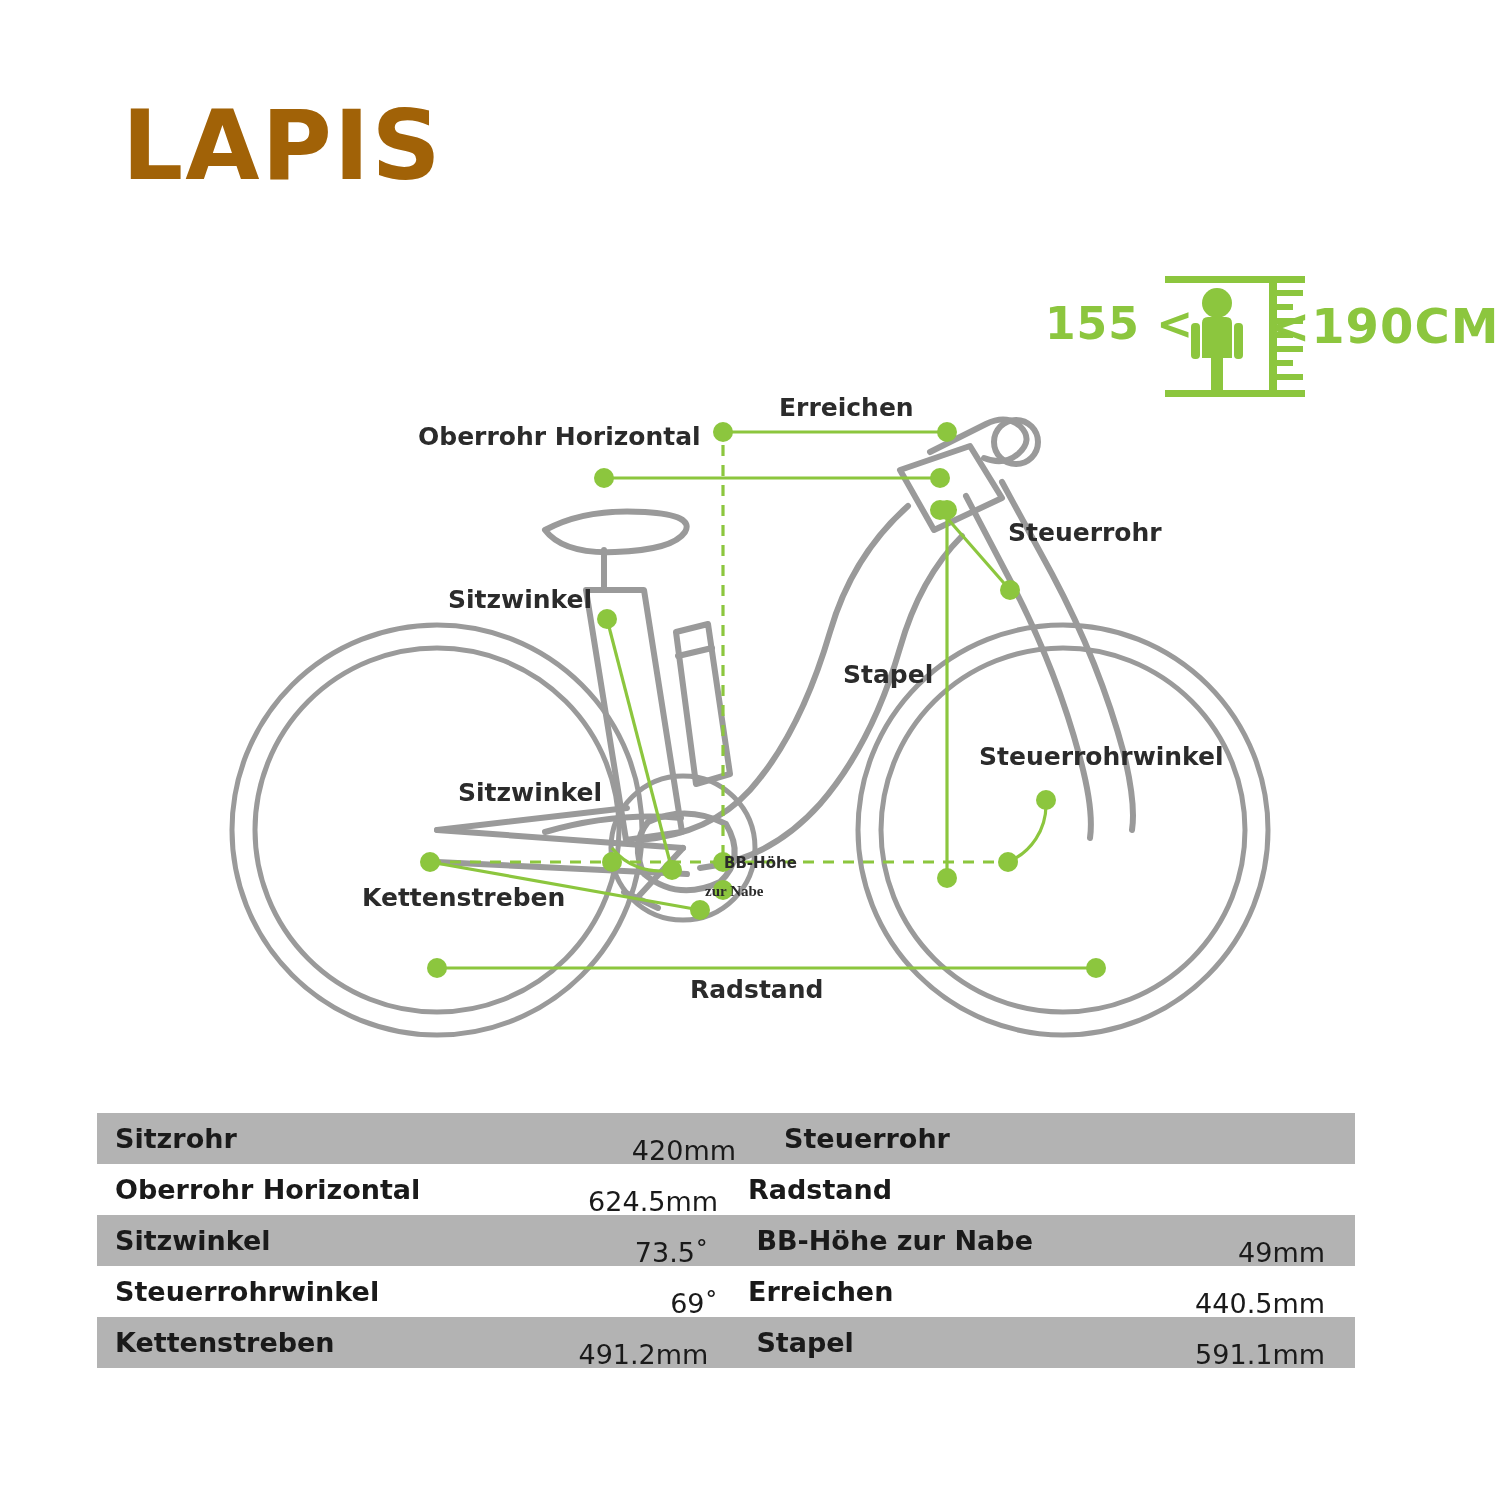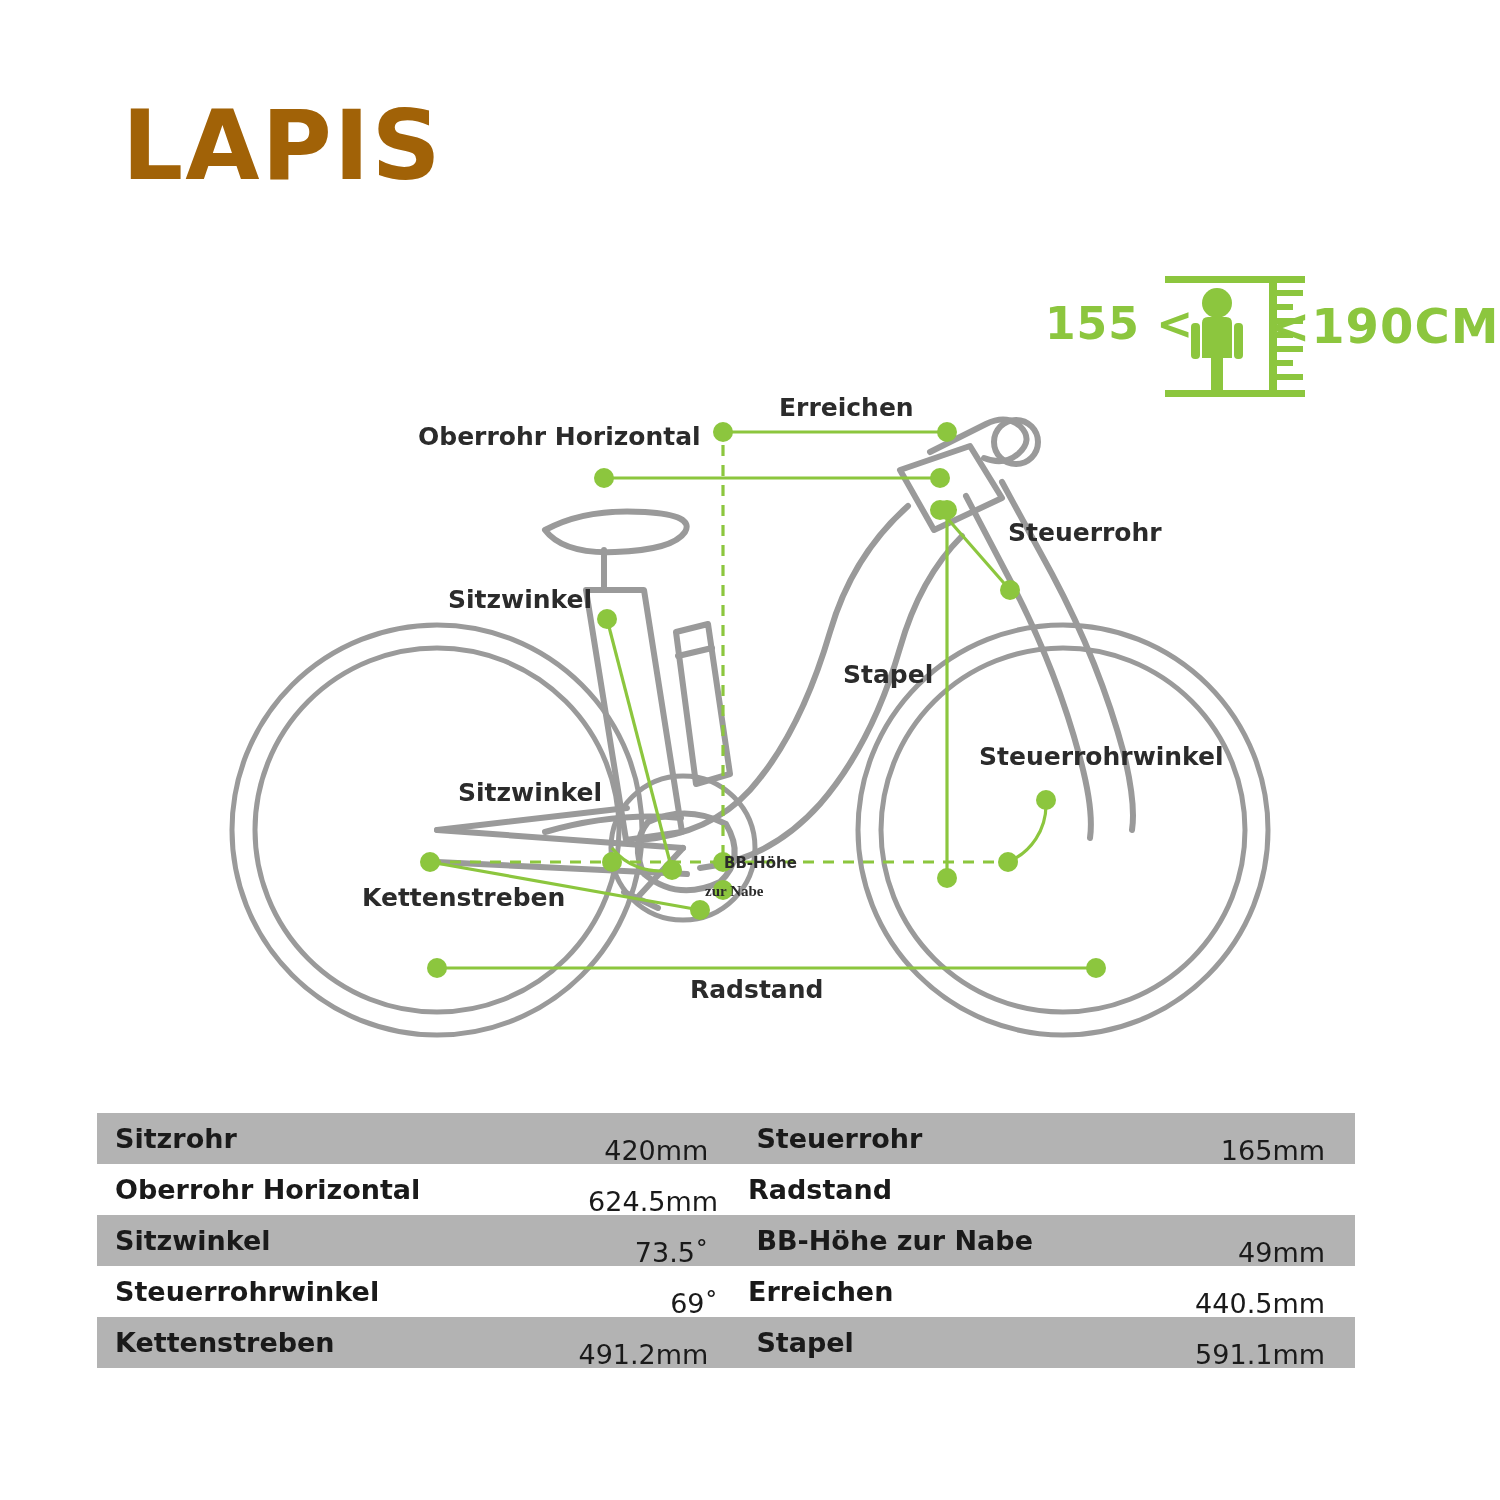--- a/index.html
+++ b/index.html
@@ -258,21 +258,20 @@
   <div class="lbl" style="left:362px; top:513px;">Kettenstreben</div>
   <div class="lbl" style="left:690px; top:605px;">Radstand</div>
 </div>
 
 <div class="spec-table">
 
   <div class="spec-row shaded">
     <div class="cell cell-label">Sitzrohr</div>
     <div class="cell cell-value">420mm</div>
     <div class="cell cell-label right-col">Steuerrohr</div>
-    <div class="cell cell-value right-col">165mm</div>
   </div>
 
   <div class="spec-row plain">
     <div class="cell cell-label">Oberrohr Horizontal</div>
     <div class="cell cell-value">624.5mm</div>
     <div class="cell cell-label right-col">Radstand</div>
   </div>
 
   <div class="spec-row shaded">
     <div class="cell cell-label">Sitzwinkel</div>

